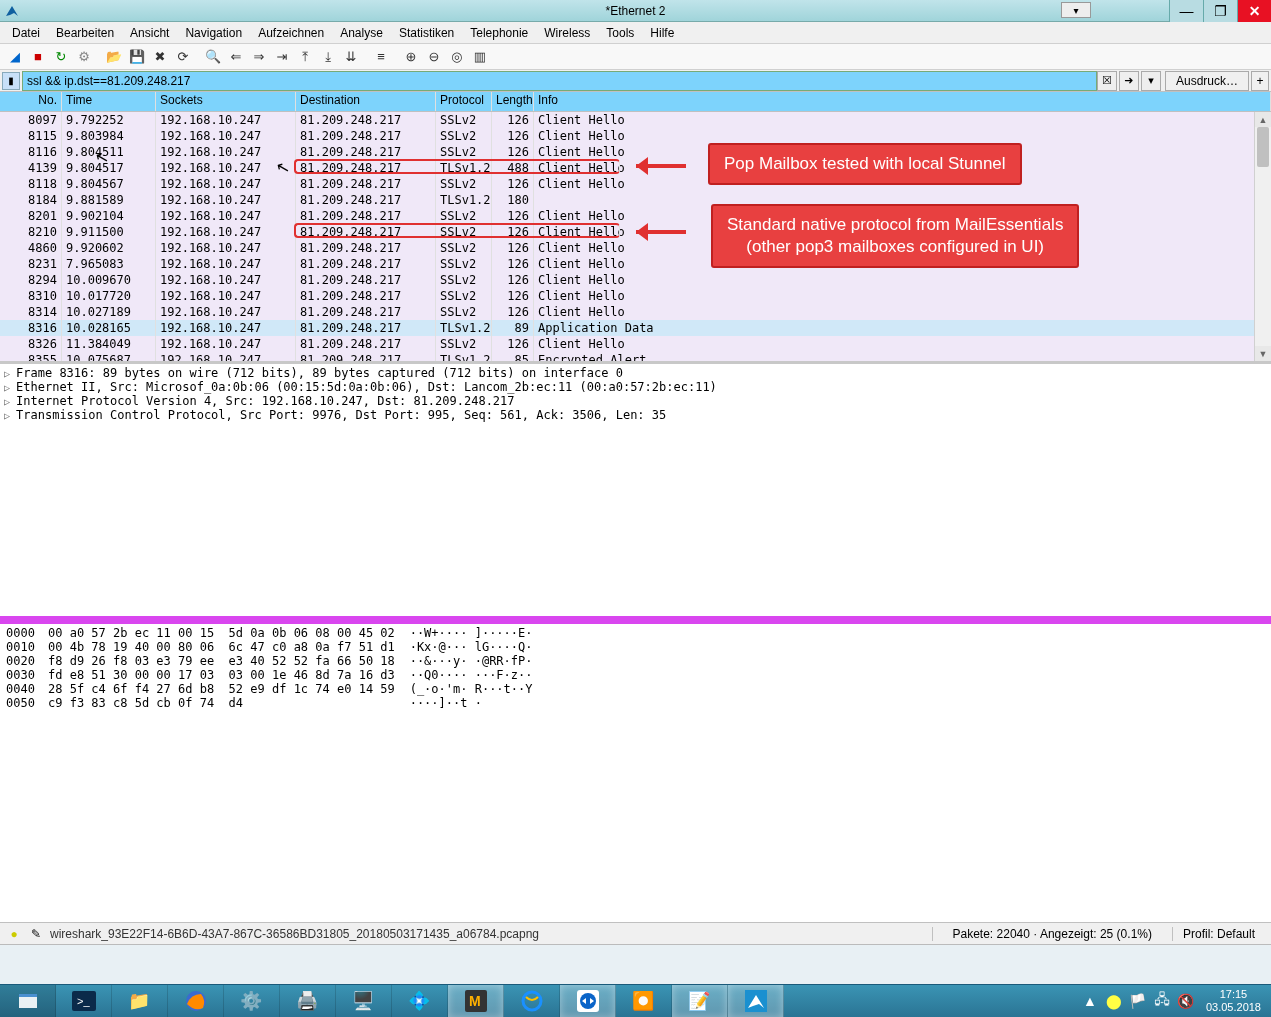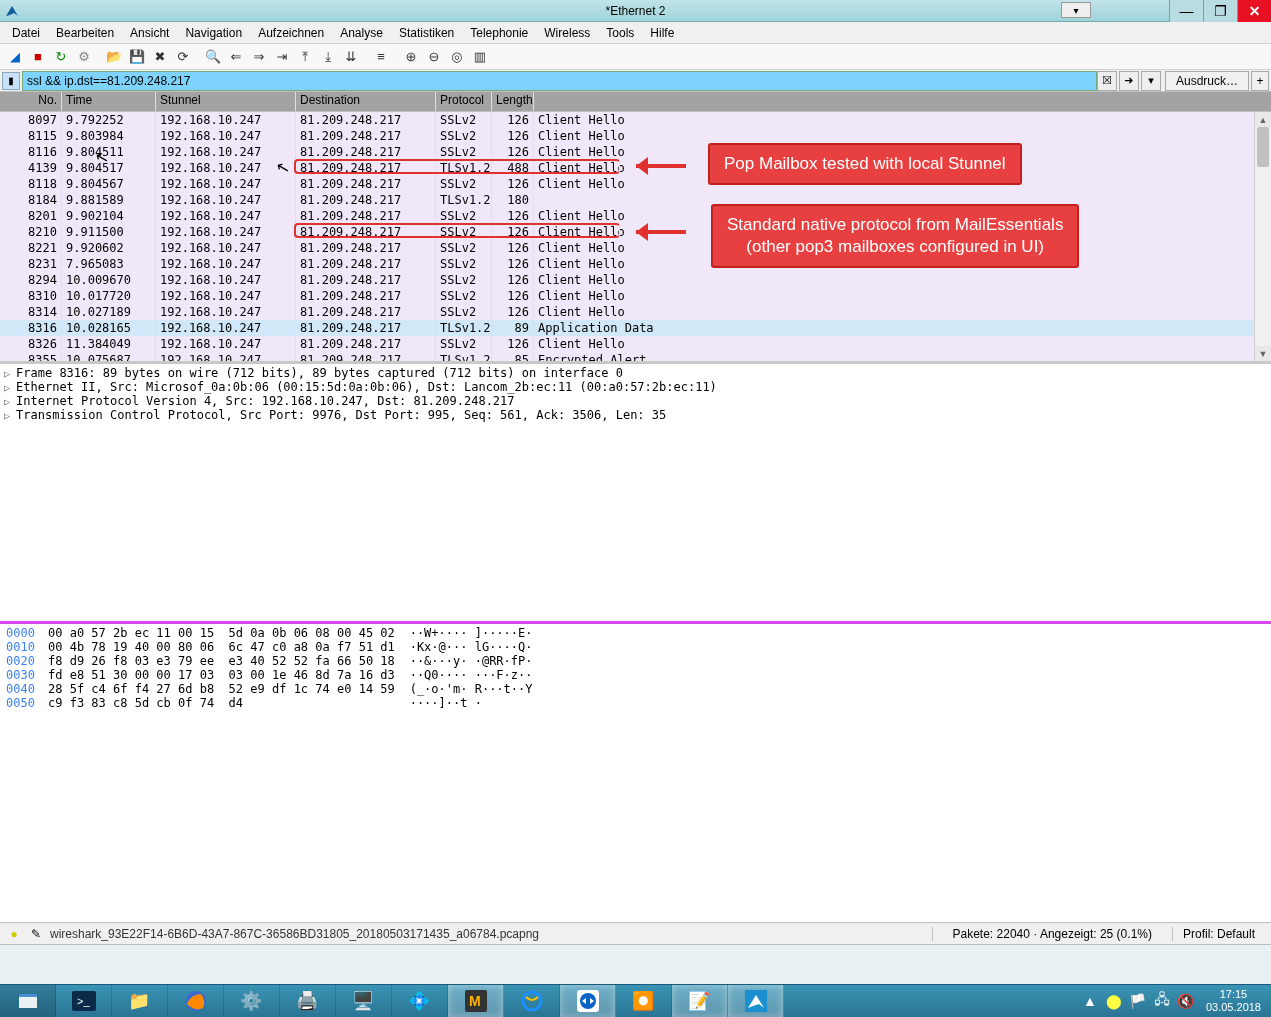--- a/index.html
+++ b/index.html
@@ -95,21 +95,21 @@
 .plus-btn { width:18px; height:20px; border:1px solid #aaa; background:#f0f0f0; margin:0 2px; display:flex; align-items:center; justify-content:center;}
 
 .packets {
   height: 272px;
   overflow: hidden;
   position: relative;
   border-bottom: 3px solid #c8c8c8;
 }
 .phead {
   display: flex;
-  background: #a3a3a3;
+  background: #7dd3fc;
   border-bottom: 1px solid #c0c0c0;
   height: 20px;
   font-size: 12px;
 }
 .phead > div, .prow > div {
   padding: 1px 4px;
   border-right: 1px solid #e0e0e0;
   overflow: hidden;
   white-space: nowrap;
 }
@@ -166,40 +166,40 @@
   position:absolute;
   left:0; top:-3px;
   border-right: 12px solid #e03030;
   border-top: 9px solid transparent;
   border-bottom: 9px solid transparent;
 }
 
 .details {
   height: 260px;
   overflow-y: auto;
-  border-bottom: 3px solid #d946ef;
+  border-bottom: 8px solid #d946ef;
   font-family: Consolas, monospace;
   font-size: 12px;
   padding: 2px 4px;
   background:#fff;
 }
 .details .item { white-space: pre; }
 .details .tri::before { content: "▷ "; color:#666; font-size:10px;}
 
 .hexpane {
   height: 270px;
   overflow-y: auto;
   font-family: Consolas, monospace;
   font-size: 12px;
   padding: 2px 6px;
   background:#fff;
   white-space: pre;
 }
 .hexrow { display: flex; }
-.hexoff { width: 42px; color:#3b82f6; }
+.hexoff { width: 42px; color:#000000; }
 .hexbytes { width: 340px; }
 .hexascii { }
 
 .statusbar {
   position: absolute;
   bottom: 73px;
   left: 0; right: 0;
   height: 22px;
   border-top: 1px solid #c0c0c0;
   background: #f0f0f0;
@@ -332,24 +332,25 @@
   <div class="filter-arrow">➜</div>
   <div class="filter-arrow">▾</div>
   <button class="expr-btn">Ausdruck…</button>
   <div class="plus-btn">+</div>
 </div>
 
 <div class="packets">
   <div class="phead">
     <div class="col-no">No.</div>
     <div class="col-time">Time</div>
-    <div class="col-src">Stunnel</div>
+    <div class="col-src">Sockets</div>
     <div class="col-dst">Destination</div>
     <div class="col-proto">Protocol</div>
     <div class="col-len">Length</div>
+    <div class="col-info">Info</div>
   </div>
   <div class="pbody" id="pbody">
       <div class="prow">
         <div class="col-no">8097</div>
         <div class="col-time">9.792252</div>
         <div class="col-src">192.168.10.247</div>
         <div class="col-dst">81.209.248.217</div>
         <div class="col-proto">SSLv2</div>
         <div class="col-len">126</div>
         <div class="col-info">Client Hello</div>
@@ -412,21 +413,21 @@
         <div class="col-no">8210</div>
         <div class="col-time">9.911500</div>
         <div class="col-src">192.168.10.247</div>
         <div class="col-dst">81.209.248.217</div>
         <div class="col-proto">SSLv2</div>
         <div class="col-len">126</div>
         <div class="col-info">Client Hello</div>
         <div class="hl-box" style="top: -1px; height: 15px; left: 294px; width: 326px;"></div>
       </div>
       <div class="prow">
-        <div class="col-no">8221</div>
+        <div class="col-no">4860</div>
         <div class="col-time">9.920602</div>
         <div class="col-src">192.168.10.247</div>
         <div class="col-dst">81.209.248.217</div>
         <div class="col-proto">SSLv2</div>
         <div class="col-len">126</div>
         <div class="col-info">Client Hello</div>
       </div>
       <div class="prow">
         <div class="col-no">8231</div>
         <div class="col-time">7.965083</div>

